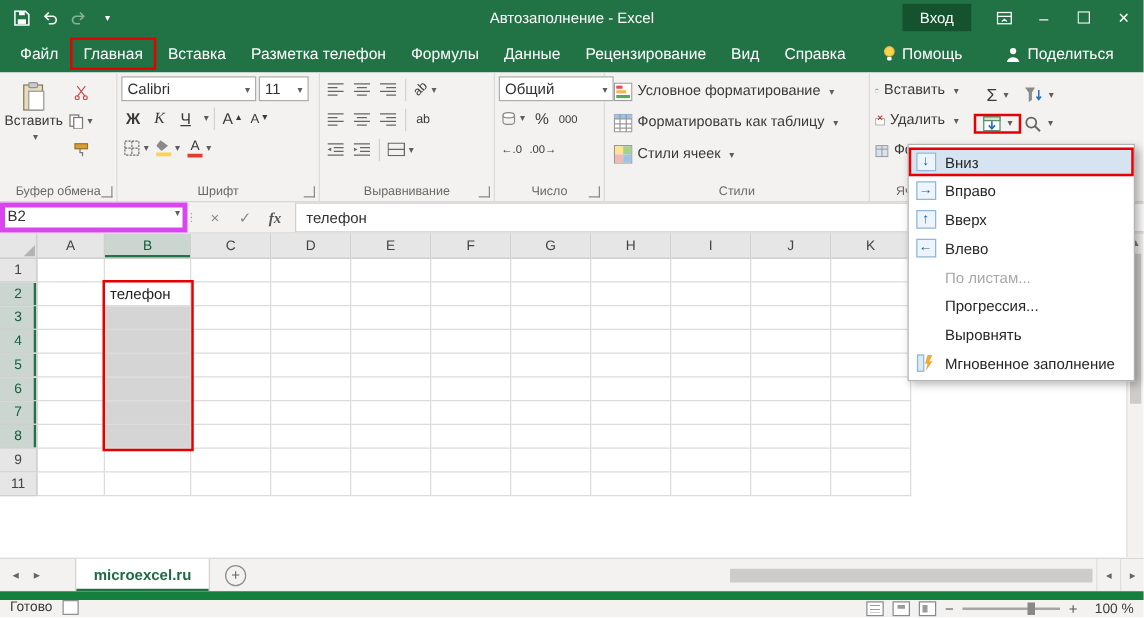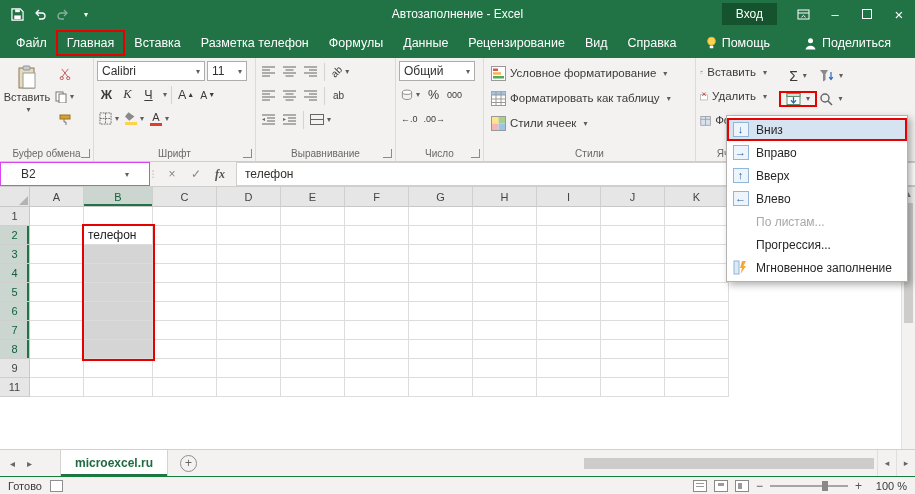--- a/index.html
+++ b/index.html
@@ -40,21 +40,21 @@
 .stb{display:flex;align-items:center;gap:4px;height:24px;font-size:11.5px;color:#3b3a39;padding:0 4px;white-space:nowrap}
 .edg{display:grid;grid-template-columns:36px 30px;grid-auto-rows:23px;margin:3px 0 0 6px;align-items:center}
 .edbtn{display:flex;align-items:center;justify-content:center;gap:2px}
 .annotbox{outline:2px solid #e60000;outline-offset:-1px}
 .fcbar{width:12px;height:3px;background:#e03c32;margin-top:1px}
 .fc{display:flex;flex-direction:column;align-items:center;font-size:11px;line-height:10px;color:#3b3a39}
 .tinytxt{font-size:9px;color:#3b3a39}
 
 
 .fxbar{flex:0 0 25px;background:#f3f2f1;border-bottom:1px solid #cfcecd;display:flex;align-items:stretch}
-.namebox{width:150px;background:#fff;border:1px solid #d946ef;display:flex;align-items:center;font-size:12px;color:#323130;padding:0 20px}
+.namebox{width:150px;background:#fff;border:4px solid #d946ef;display:flex;font-size:12px;color:#323130;padding:0 2px}
 .namebox .car{margin-left:auto}
 .fxbtns{display:flex;align-items:center;gap:0;padding:0 4px}
 .fxb{width:24px;display:flex;align-items:center;justify-content:center;color:#8a8886;font-size:12px;height:100%}
 .fxit{font-family:"Liberation Serif",serif;font-style:italic;font-weight:700;color:#555}
 .fxfield{flex:1;background:#fff;border:1px solid #d2d0ce;border-right:none;display:flex;align-items:center;font-size:12px;color:#323130;padding:0 8px}
 .grip{width:6px;display:flex;align-items:center;justify-content:center;color:#a0a0a0;font-size:9px}
 
 
 .grid-area{flex:1;position:relative;background:#fff;overflow:hidden}
 .vscroll{position:absolute;top:0;right:0;bottom:0;width:14px;background:#f3f2f1;border-left:1px solid #e1e0df;display:flex;flex-direction:column;align-items:center;z-index:5}
@@ -83,21 +83,21 @@
 
 .sheetbar{flex:0 0 27px;background:#f3f2f1;border-top:1px solid #d1d0cf;display:flex;align-items:center;padding-left:4px}
 .snav{width:17px;text-align:center;font-size:10px;color:#666}
 .stab{height:100%;display:flex;align-items:center;padding:0 14px;background:#fff;border-left:1px solid #d4d3d2;border-right:1px solid #d4d3d2;color:#1e6b41;font-size:12px;font-weight:700;box-shadow:inset 0 -2px 0 #217346;margin-left:22px}
 .addsheet{width:17px;height:17px;border-radius:50%;border:1px solid #8f8f8f;color:#666;display:flex;align-items:center;justify-content:center;font-size:12px;margin-left:12px;line-height:1}
 .hscroll{margin-left:auto;display:flex;align-items:center;height:100%}
 .hthumb{width:290px;height:11px;background:#cdcccb;margin-right:3px}
 .harr{width:19px;height:100%;display:flex;align-items:center;justify-content:center;font-size:9px;color:#666;border-left:1px solid #e0dfde}
 
 
-.statusbar{flex:0 0 18px;background:#f3f2f1;border-top:1px solid #15803d;display:flex;align-items:center;font-size:11px;color:#3b3a39;padding:0 8px;gap:8px}
+.statusbar{flex:0 0 18px;background:#f3f2f1;border-top:7px solid #15803d;display:flex;font-size:11px;color:#3b3a39;padding:0 8px;gap:8px}
 .sic{width:13px;height:12px;border:1px solid #8f8f8f;background:#fff}
 .zoomwrap{margin-left:auto;display:flex;align-items:center;gap:7px}
 .vic{width:14px;height:12px;border:1px solid #8a8a8a;background:#fff;position:relative}
 .vic.b1:after{content:"";position:absolute;inset:2px;background:repeating-linear-gradient(#9a9a9a 0 1px,transparent 1px 3px)}
 .vic.b2:after{content:"";position:absolute;left:3px;right:3px;top:2px;height:3px;background:#9a9a9a}
 .vic.b3:after{content:"";position:absolute;inset:2px;border-left:4px solid #9a9a9a}
 .zsym{font-size:12px;color:#555}
 .ztrack{width:78px;height:2px;background:#a6a5a4;position:relative}
 .zthumb{position:absolute;left:52px;top:-4px;width:6px;height:10px;background:#8a8886}
 .zoomtxt{min-width:38px;text-align:right}
@@ -367,21 +367,21 @@
               <span class="car">▾</span>
             </div>
         </div>
       </div>
       <div class="glabel">Выравнивание</div>
       <div class="dl"></div>
     </div>
 
     <div class="grp" style="width:88px">
       <div class="col">
-        <div class="combo" style="width:76px">
+        <div class="combo" style="width:92px">
             <span>Общий</span>
             <span class="car" style="margin-left:auto">▾</span>
           </div>
         <div class="r">
           <div class="sb">
             <svg width="12" height="12" viewBox="0 0 13 13">
                 <ellipse cx="6.5" cy="3.5" rx="5" ry="2.3" fill="#fff" stroke="#888"></ellipse>
                 <path d="M1.5 3.5v5.5c0 1.3 2.2 2.4 5 2.4s5-1.1 5-2.4V3.5" fill="none" stroke="#888"></path>
               </svg>
             <span class="car">▾</span>
@@ -702,20 +702,24 @@
       </div>
       <div class="mi dis">
         <span class="mico"></span>
         <span>По листам...</span>
       </div>
       <div class="mi">
         <span class="mico"></span>
         <span>Прогрессия...</span>
       </div>
       <div class="mi">
+        <span class="mico"></span>
+        <span>Выровнять</span>
+      </div>
+      <div class="mi">
         <span class="mico">
           <svg width="15" height="15" viewBox="0 0 15 15">
             <rect x="1" y="1" width="5" height="13" fill="#dce9f7" stroke="#8fb4d8"></rect>
             <path d="M9 1h4l-2.5 5H13l-5.5 8 1.5-6H7z" fill="#f4a83c"></path>
           </svg>
         </span>
         <span>Мгновенное заполнение</span>
       </div>
     </div>
 

